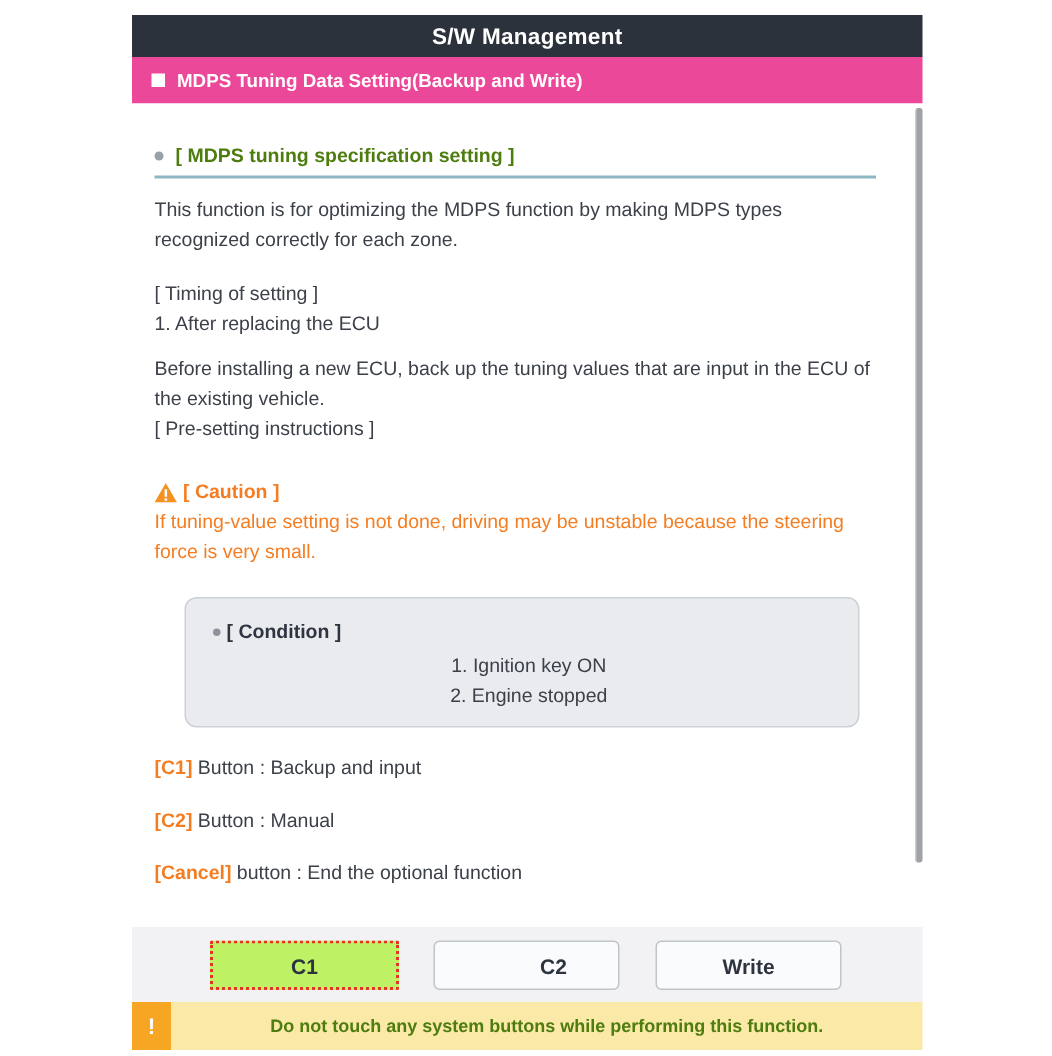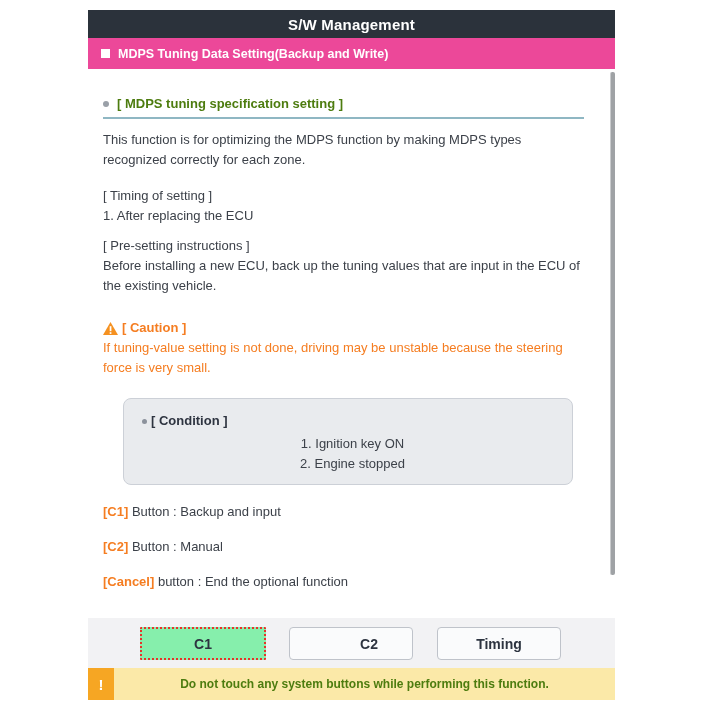--- a/index.html
+++ b/index.html
@@ -59,21 +59,21 @@
   }
 
   .footer { position:relative; height:50px; background:#f2f2f4; }
   .btn {
     position:absolute; top:9px; height:33px; box-sizing:border-box;
     background:#fafbfc; border:1px solid #bfc3ca; border-radius:4px;
     display:flex; align-items:center; justify-content:center;
     font-family:inherit; font-weight:bold; font-size:14px; color:#2d3440;
     cursor:pointer; padding:0;
   }
-  .btn-c1 { left:52px; width:126px; background:#86efac; border:2px dotted #e6332a; border-radius:1px; }
+  .btn-c1 { left:52px; width:126px; background:#bef264; border:2px dotted #e6332a; border-radius:1px; }
   .btn-c2 { left:201px; width:124px;padding-left:36px; }
   .btn-cancel { left:349px; width:124px; }
 
   .warnbar { height:32px; display:flex; align-items:stretch; background:#fbe9a8; }
   .warn-icon {
     width:26px; flex:none; background:#f6a623; color:#ffffff;
     display:flex; align-items:center; justify-content:center;
     font-weight:bold; font-size:15px;
   }
   .warn-text {
@@ -104,22 +104,22 @@
     <div class="rule"></div>
 
     <div class="para">This function is for optimizing the MDPS function by making MDPS types recognized correctly for each zone.</div>
 
     <div class="block">
       <div>[ Timing of setting ]</div>
       <div>1. After replacing the ECU</div>
     </div>
 
     <div class="block2">
+      <div>Before installing a new ECU, back up the tuning values that are input in the ECU of the existing vehicle.</div>
       <div>[ Pre-setting instructions ]</div>
-      <div>Before installing a new ECU, back up the tuning values that are input in the ECU of the existing vehicle.</div>
     </div>
 
     <div class="caution">
       <div class="caution-head">
         <svg width="15" height="13" viewBox="0 0 15 13">
           <path d="M7.5 0 L15 13 H0 Z" fill="#f59120"></path>
           <rect x="6.7" y="4.2" width="1.7" height="5" fill="#ffffff"></rect>
           <rect x="6.7" y="10.2" width="1.7" height="1.7" fill="#ffffff"></rect>
         </svg>
         <span>[ Caution ]</span>
@@ -148,21 +148,21 @@
       <span class="help-key">[Cancel]</span><span> button : End the optional function</span>
     </div>
 
   </div>
 
   <div class="scrollbar"></div>
 
   <div class="footer">
     <button class="btn btn-c1">C1</button>
     <button class="btn btn-c2">C2</button>
-    <button class="btn btn-cancel">Timing</button>
+    <button class="btn btn-cancel">Write</button>
   </div>
 
   <div class="warnbar">
     <div class="warn-icon">!</div>
     <div class="warn-text">Do not touch any system buttons while performing this function.</div>
   </div>
 
 </div>
 
 </body></html>

